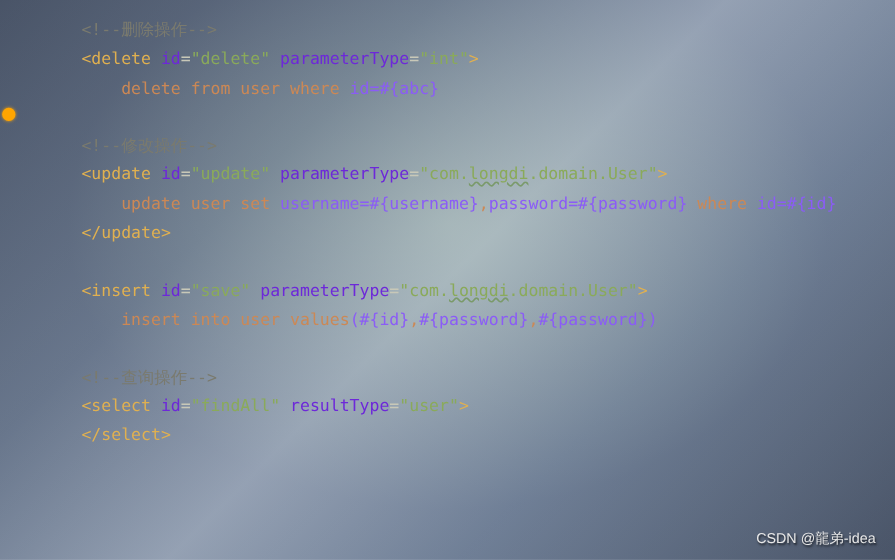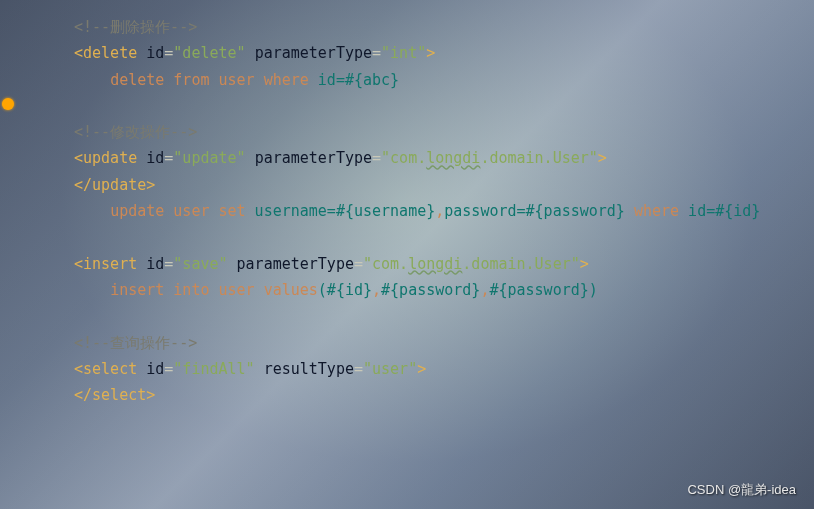--- a/index.html
+++ b/index.html
@@ -38,24 +38,24 @@
       line-height: 26.3px;
     }
     .line {
       white-space: pre;
       font-weight: 500;
       margin-left: 44px;
     }
     .comment { color: #7a7a6e; }
     .tag { color: #e0b050; }
     .bracket { color: #e0b050; }
-    .attr { color: #0f172a; }
+    .attr { color: #6d28d9; }
     .eq { color: #c8c8b8; }
     .string { color: #8aaa5a; }
-    .text { color: #0f766e; }
+    .text { color: #8b5cf6; }
     .keyword { color: #cc8855; }
     .comma { color: #cc8855; }
     .star { color: #e0b050; }
     .underline { text-decoration: wavy underline; text-decoration-color: #7a9a6a; }
     .watermark {
       position: absolute;
       bottom: 10px;
       right: 18px;
       color: #e8e8e8;
       font-size: 13px;
@@ -70,22 +70,22 @@
 <div class="bg-overlay"></div>
 <div class="gutter-icon"></div>
 
 <div class="code-container">
 <div class="line"><span class="comment">&lt;!--删除操作--&gt;</span></div>
 <div class="line"><span class="bracket">&lt;</span><span class="tag">delete</span> <span class="attr">id</span><span class="eq">=</span><span class="string">"delete"</span> <span class="attr">parameterType</span><span class="eq">=</span><span class="string">"int"</span><span class="bracket">&gt;</span></div>
 <div class="line">    <span class="keyword">delete</span> <span class="keyword">from</span> <span class="keyword">user</span> <span class="keyword">where</span><span class="text"> id=#{abc}</span></div>
 <div class="line"> </div>
 <div class="line"><span class="comment">&lt;!--修改操作--&gt;</span></div>
 <div class="line"><span class="bracket">&lt;</span><span class="tag">update</span> <span class="attr">id</span><span class="eq">=</span><span class="string">"update"</span> <span class="attr">parameterType</span><span class="eq">=</span><span class="string">"com.</span><span class="string underline">longdi</span><span class="string">.domain.User"</span><span class="bracket">&gt;</span></div>
+<div class="line">    <span class="keyword">update</span> <span class="keyword">user</span> <span class="keyword">set</span><span class="text"> username=#{username}</span><span class="comma">,</span><span class="text">password=#{password} </span><span class="keyword">where</span><span class="text"> id=#{id}</span></div>
 <div class="line"><span class="bracket">&lt;/</span><span class="tag">update</span><span class="bracket">&gt;</span></div>
-<div class="line">    <span class="keyword">update</span> <span class="keyword">user</span> <span class="keyword">set</span><span class="text"> username=#{username}</span><span class="comma">,</span><span class="text">password=#{password} </span><span class="keyword">where</span><span class="text"> id=#{id}</span></div>
 <div class="line"> </div>
 <div class="line"><span class="bracket">&lt;</span><span class="tag">insert</span> <span class="attr">id</span><span class="eq">=</span><span class="string">"save"</span> <span class="attr">parameterType</span><span class="eq">=</span><span class="string">"com.</span><span class="string underline">longdi</span><span class="string">.domain.User"</span><span class="bracket">&gt;</span></div>
 <div class="line">    <span class="keyword">insert</span> <span class="keyword">into</span> <span class="keyword">user</span> <span class="keyword">values</span><span class="text">(#{id}</span><span class="comma">,</span><span class="text">#{password}</span><span class="comma">,</span><span class="text">#{password})</span></div>
 <div class="line"> </div>
 <div class="line"><span class="comment">&lt;!--查询操作--&gt;</span></div>
 <div class="line"><span class="bracket">&lt;</span><span class="tag">select</span> <span class="attr">id</span><span class="eq">=</span><span class="string">"findAll"</span> <span class="attr">resultType</span><span class="eq">=</span><span class="string">"user"</span><span class="bracket">&gt;</span></div>
 <div class="line"><span class="bracket">&lt;/</span><span class="tag">select</span><span class="bracket">&gt;</span></div>
 </div>
 
 <div class="watermark">CSDN @龍弟-idea</div>

